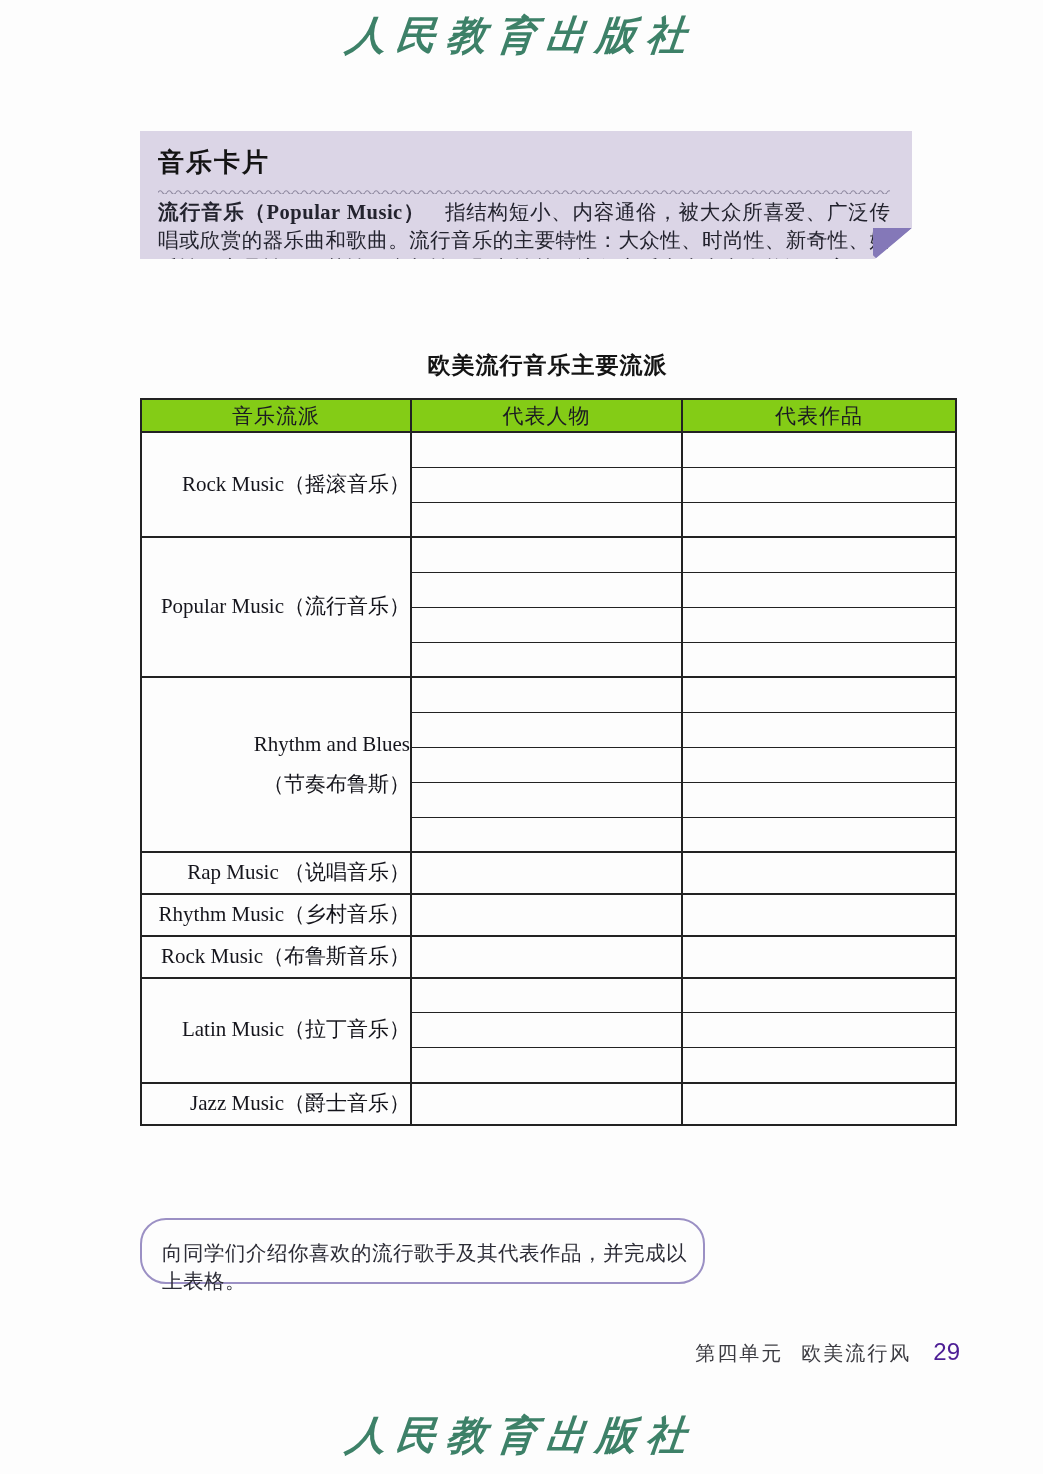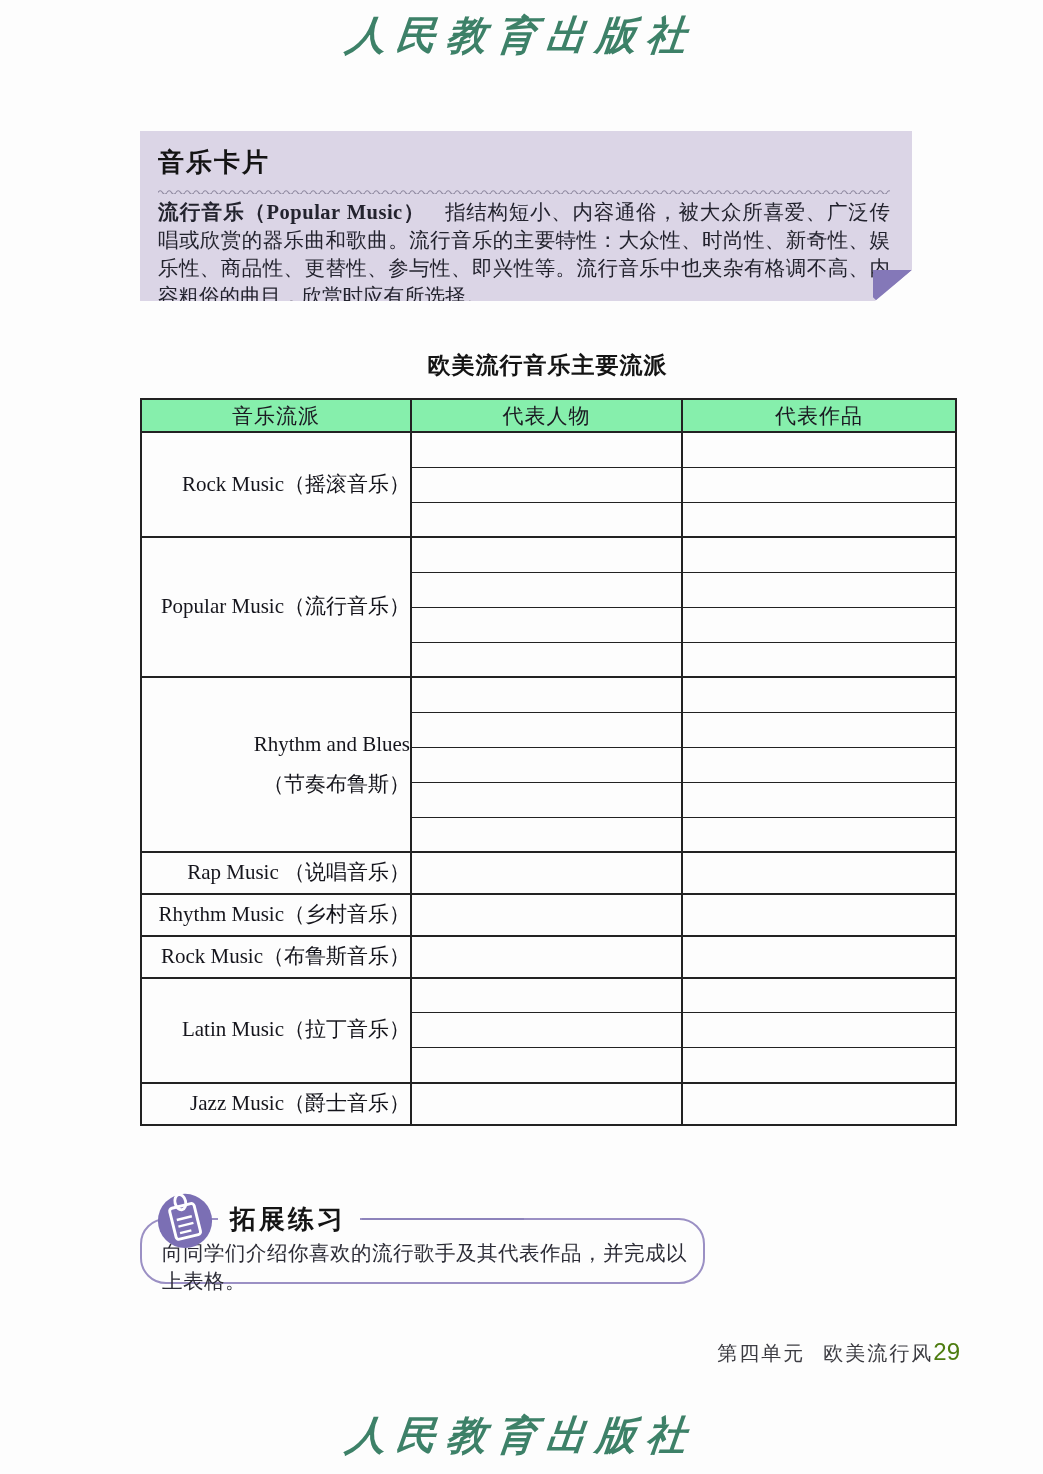--- a/index.html
+++ b/index.html
@@ -15,21 +15,21 @@
     position:absolute; left:0; width:1043px; text-align:center;
     font-family:"DejaVu Serif",serif; font-style:italic; font-weight:bold;
     color:#3d8168; font-size:40px; letter-spacing:10px;
     transform:skewX(-6deg); white-space:nowrap;
   }
   .logo.top { top:8px; }
   .logo.bottom { top:1408px; }
 
   
   .music-card {
-    position:absolute; left:140px; top:131px; width:772px; height:170px;
+    position:absolute; left:140px; top:131px; width:772px; height:128px;
     background:#dbd5e6; padding:14px 22px 0 18px;
     clip-path:polygon(0 0,100% 0,100% calc(100% - 31px),calc(100% - 37px) 100%,0 100%);
   }
   .music-card .fold {
     position:absolute; right:0; bottom:0; width:39px; height:31px;
     background:#8478b8; clip-path:polygon(0 0,100% 0,10% 100%,0 88%);
   }
   .card-title {
     font-family:"Liberation Sans","DejaVu Sans",sans-serif;
     font-weight:bold; font-size:26px; color:#141414; letter-spacing:2px;
@@ -48,21 +48,21 @@
     font-weight:bold; font-size:23px; color:#141414; letter-spacing:1px;
   }
   table.genres {
     position:absolute; left:140px; top:398px; width:815px;
     border-collapse:collapse; table-layout:fixed;
   }
   table.genres col.c1 { width:270px; }
   table.genres col.c2 { width:271px; }
   table.genres col.c3 { width:274px; }
   table.genres th {
-    background:#86efac; border:2px solid #222; height:33px;
+    background:#84cc16; border:2px solid #222; height:33px;
     font-weight:normal; font-size:21px; letter-spacing:1px; color:#1b1b22;
   }
   table.genres td {
     border:1px solid #222; border-left:2px solid #222; border-right:2px solid #222;
     height:35px;
   }
   table.genres td.cell-label {
     border:2px solid #222; text-align:right; font-size:21px; color:#15151c;
     line-height:1.9; padding:0 0;
   }
@@ -88,21 +88,21 @@
   .ex-rule { width:162px; height:2px; background:#8d83bb; margin-left:2px; }
 
   
   .footer {
     position:absolute; top:1338px; right:83px; white-space:nowrap;
     font-size:20px; color:#3c3c42; letter-spacing:2px;
   }
   .footer .unit { margin-right:18px; }
   .footer .pagenum {
     font-family:"Liberation Sans","DejaVu Sans",sans-serif;
-    font-size:24px; color:#4d7c0f; letter-spacing:0;
+    font-size:24px; color:#4c1d95; margin-left:22px; letter-spacing:0;
   }
 </style>
 </head>
 <body>
 
 <div class="page">
 
   <div class="logo top">人民教育出版社</div>
 
   <div class="music-card">
@@ -225,34 +225,20 @@
 
     <tr class="gend">
       <td class="cell-label">Jazz  Music（爵士音乐）</td>
       <td></td>
           <td></td>
     </tr>
   </tbody>
     </table>
 
   <div class="exercise">
-    <div class="ex-header">
-      <svg class="ex-icon" viewBox="0 0 60 62" xmlns="http://www.w3.org/2000/svg">
-        <circle cx="30" cy="33" r="28" fill="#7b6fb4"></circle>
-        <g transform="rotate(-14 30 33)">
-          <rect x="17" y="17" width="26" height="33" rx="3" fill="none" stroke="#ffffff" stroke-width="3"></rect>
-          <ellipse cx="30" cy="13" rx="5.5" ry="8" fill="none" stroke="#ffffff" stroke-width="3"></ellipse>
-          <line x1="22" y1="30" x2="38" y2="30" stroke="#ffffff" stroke-width="2.5"></line>
-          <line x1="22" y1="37" x2="38" y2="37" stroke="#ffffff" stroke-width="2.5"></line>
-          <line x1="22" y1="44" x2="34" y2="44" stroke="#ffffff" stroke-width="2.5"></line>
-        </g>
-      </svg>
-      <span class="ex-title">拓展练习</span>
-      <span class="ex-rule"></span>
-    </div>
     <p class="ex-text">向同学们介绍你喜欢的流行歌手及其代表作品，并完成以上表格。</p>
   </div>
 
   <div class="footer">
     <span class="unit">第四单元</span><span>欧美流行风</span><span class="pagenum">29</span>
   </div>
 
   <div class="logo bottom">人民教育出版社</div>
 
 </div>

